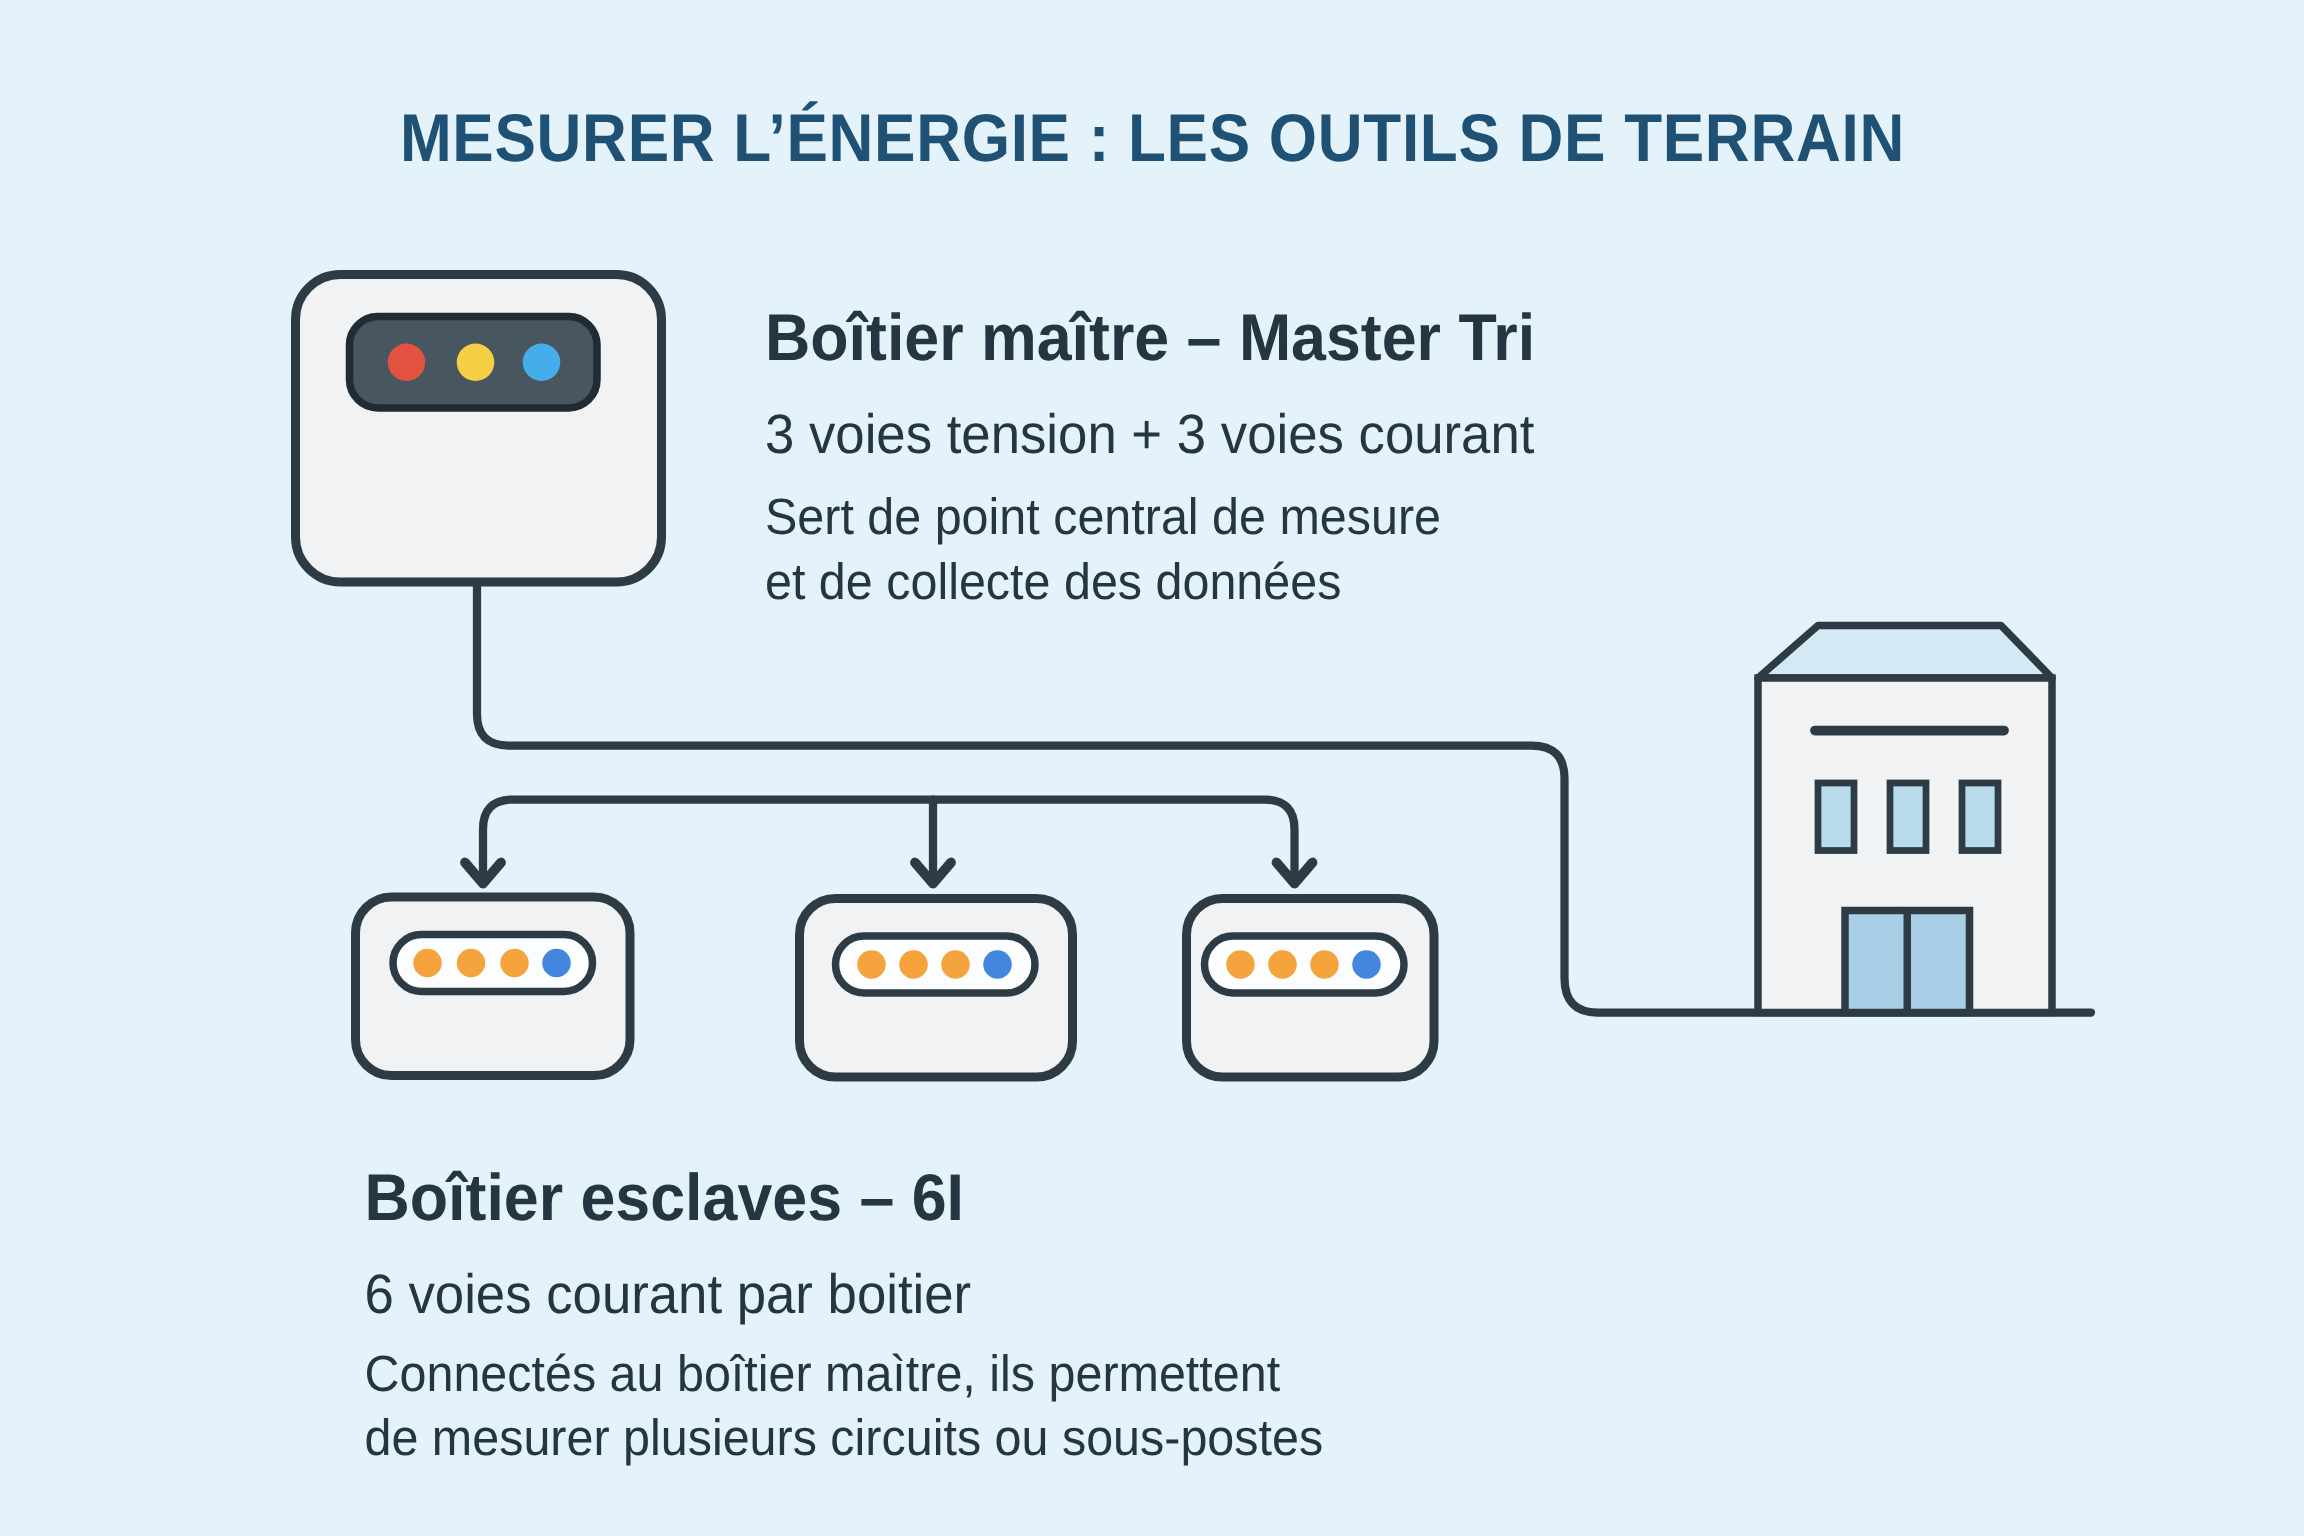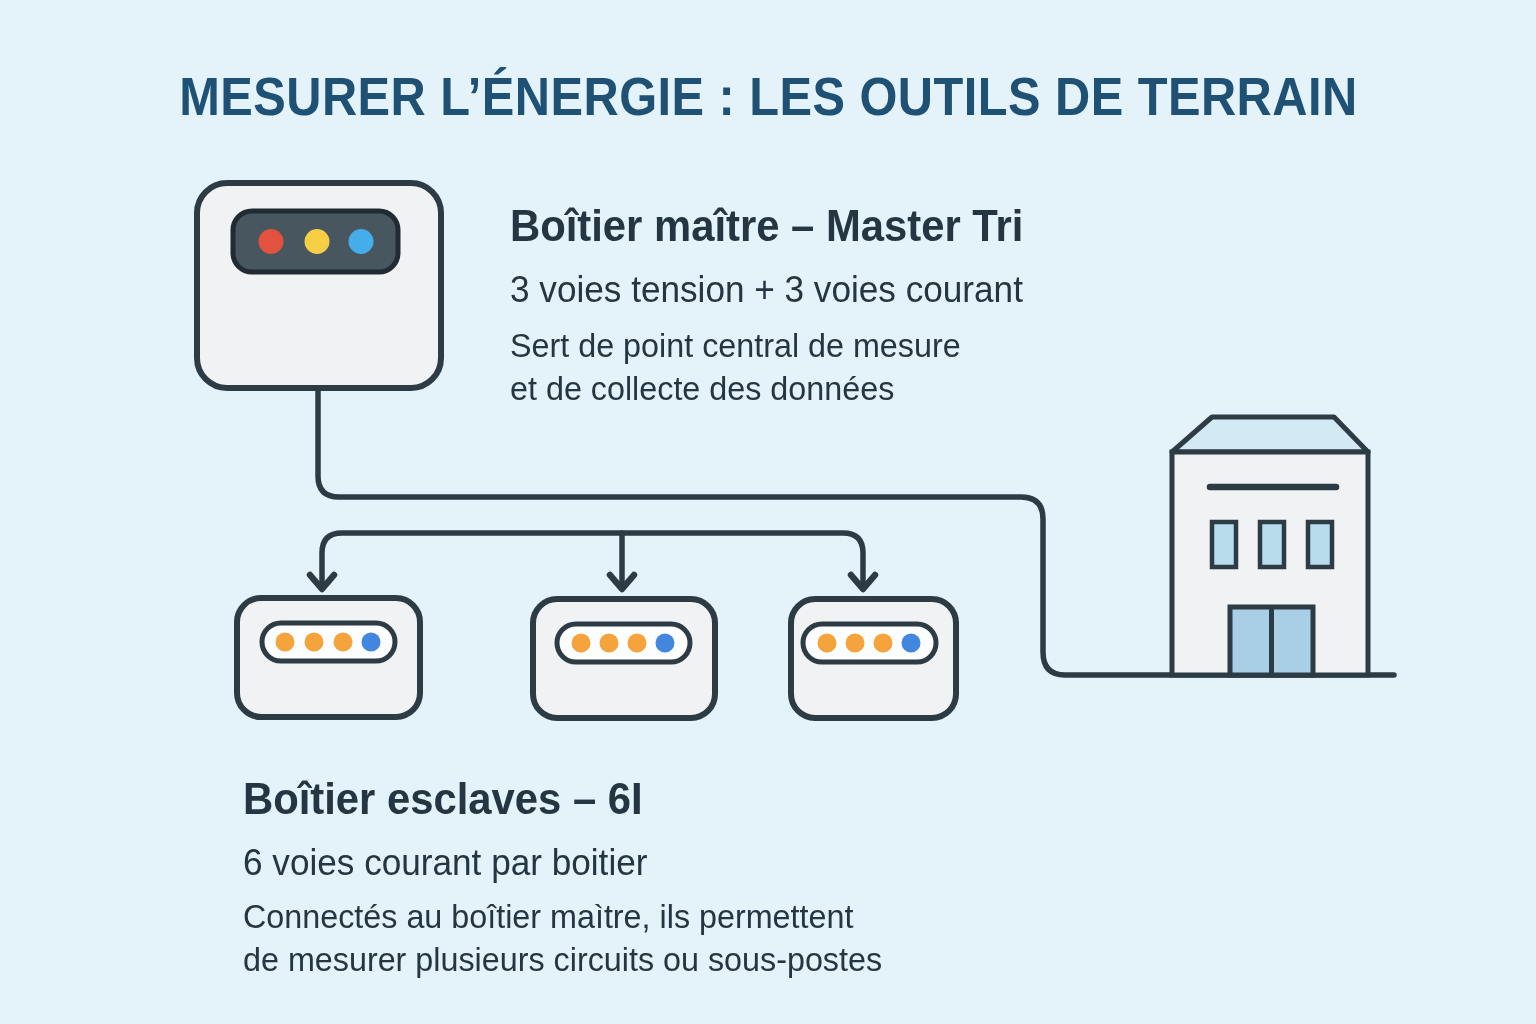--- a/index.html
+++ b/index.html
@@ -18,21 +18,21 @@
     line-height: 1;
     white-space: nowrap;
     transform: scaleX(0.95);
     transform-origin: left top;
   }
   .page-title {
     position: absolute;
     left: 0; right: 0; top: 66px;
     text-align: center;
     color: var(--title-text, #1e5174);
-    font-size: 53px; font-weight: 700;
+    font-size: 45px; font-weight: 700;
     letter-spacing: 0.5px;
     white-space: nowrap;
   }
   .page-title .squeeze {
     display: inline-block;
     transform: scaleX(0.92);
     transform-origin: center top;
   }
   .h1 { font-size: 44px; font-weight: 700; }
   .sub { font-size: 37px; font-weight: 400; }

